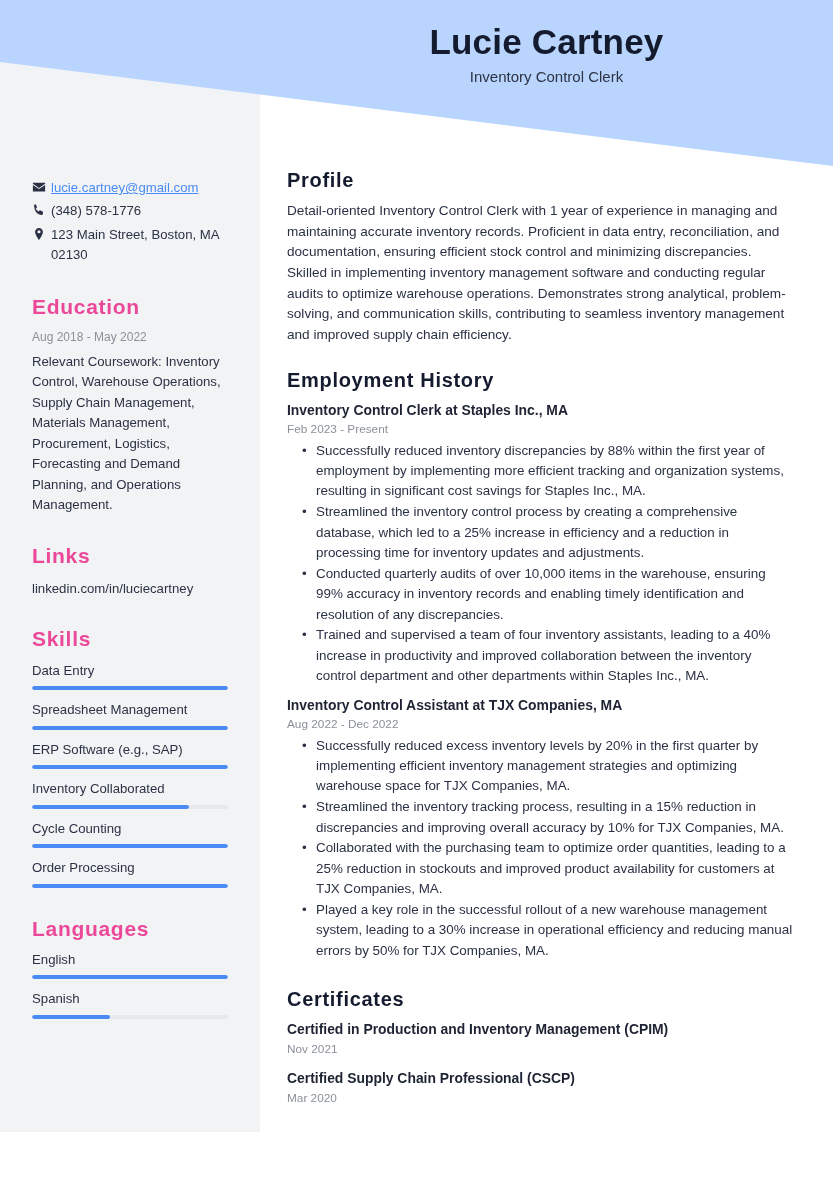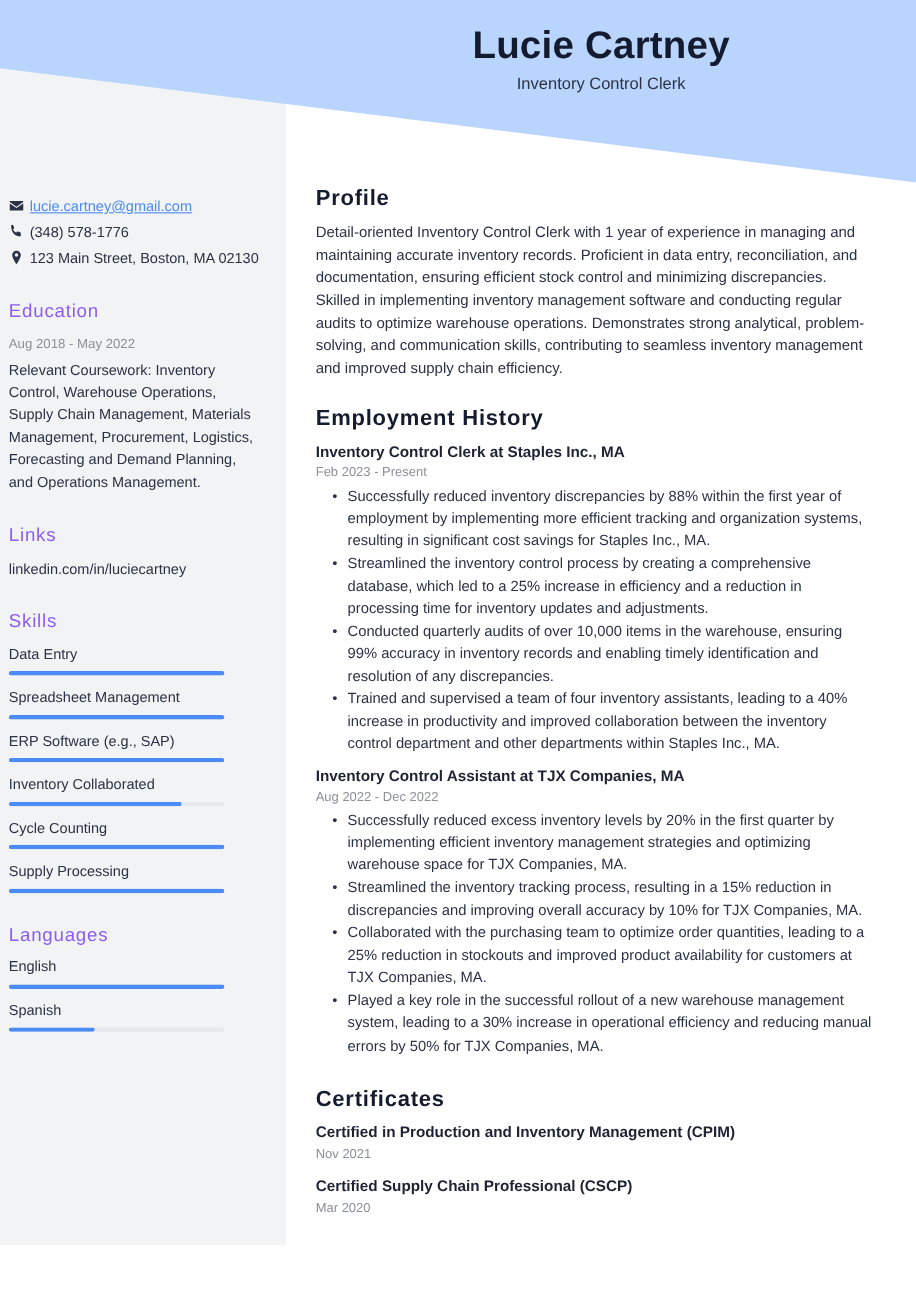--- a/index.html
+++ b/index.html
@@ -79,21 +79,21 @@
     margin: 6px 0 0 0;
     line-height: 1.2;
   }
 
   
   .sidebar {
     position: absolute;
     left: 0;
     top: 0;
     width: 260px;
-    padding: 178px 24px 0 8px;
+    padding: 178px 24px 0 32px;
     box-sizing: border-box;
   }
 
   .contact-list { margin: 0 0 0 0; }
   .contact-row {
     display: flex;
     align-items: flex-start;
     margin-bottom: 3px;
     font-size: 13.2px;
     line-height: 1.55;
@@ -107,23 +107,23 @@
   }
   .contact-icon svg { display: block; }
   .contact-val { color: #2b3245; }
   a.link, .contact-val.link {
     color: #4a8bf5;
     text-decoration: underline;
     word-break: break-word;
   }
 
   .side-heading {
-    font-size: 17px;
-    font-weight: 400;
-    color: #8b5cf6;
+    font-size: 21px;
+    font-weight: 700;
+    color: #ec4899;
     letter-spacing: 0.7px;
     margin: 28px 0 10px 0;
     line-height: 1.2;
   }
 
   .edu-degree {
     font-size: 13.4px;
     font-weight: 700;
     color: #1d2333;
     line-height: 1.58;
@@ -346,21 +346,21 @@
       </div>
 
       <div class="bar-item">
         <div class="bar-label">Cycle Counting</div>
         <div class="bar-track">
           <div class="bar-fill" style="width: 100%;"></div>
         </div>
       </div>
 
       <div class="bar-item">
-        <div class="bar-label">Supply Processing</div>
+        <div class="bar-label">Order Processing</div>
         <div class="bar-track">
           <div class="bar-fill" style="width: 100%;"></div>
         </div>
       </div>
 
     </div>
 
     <h2 class="side-heading">Languages</h2>
     <div>
 

